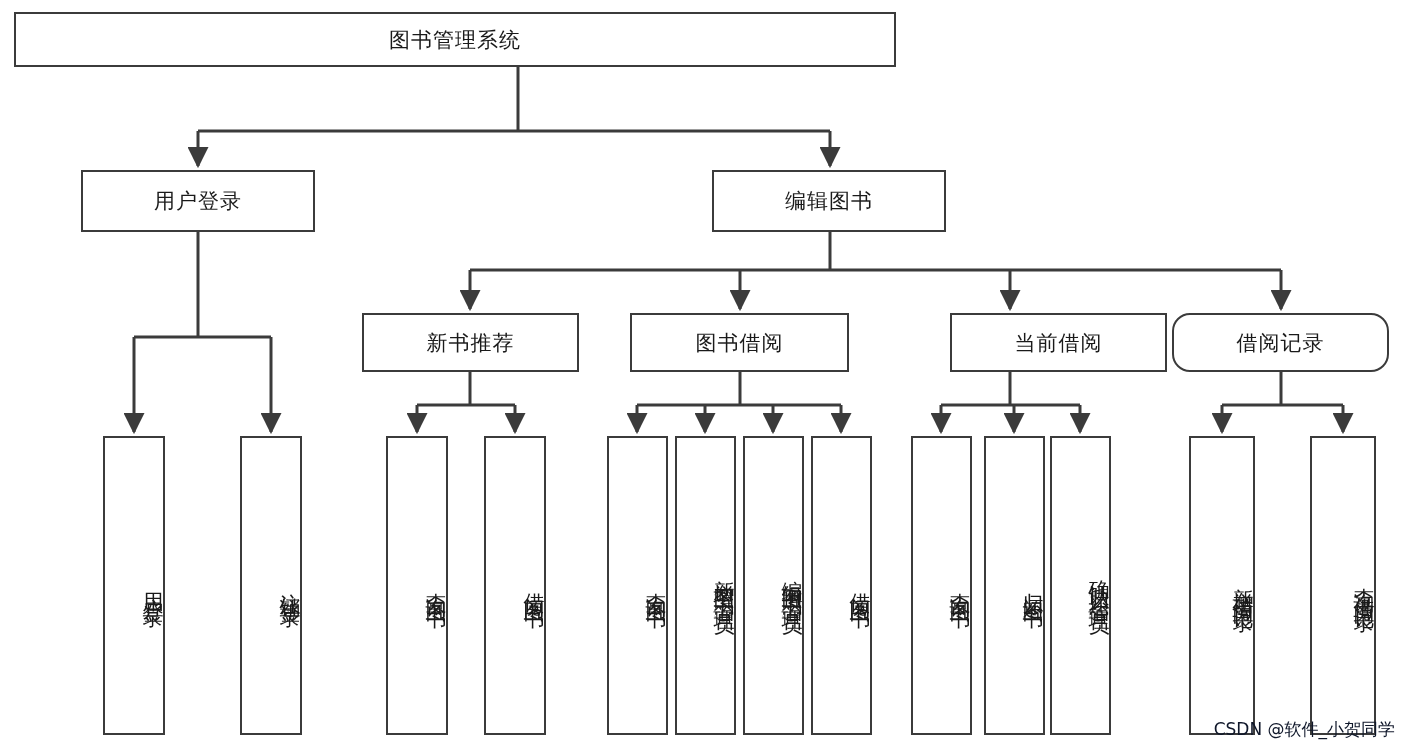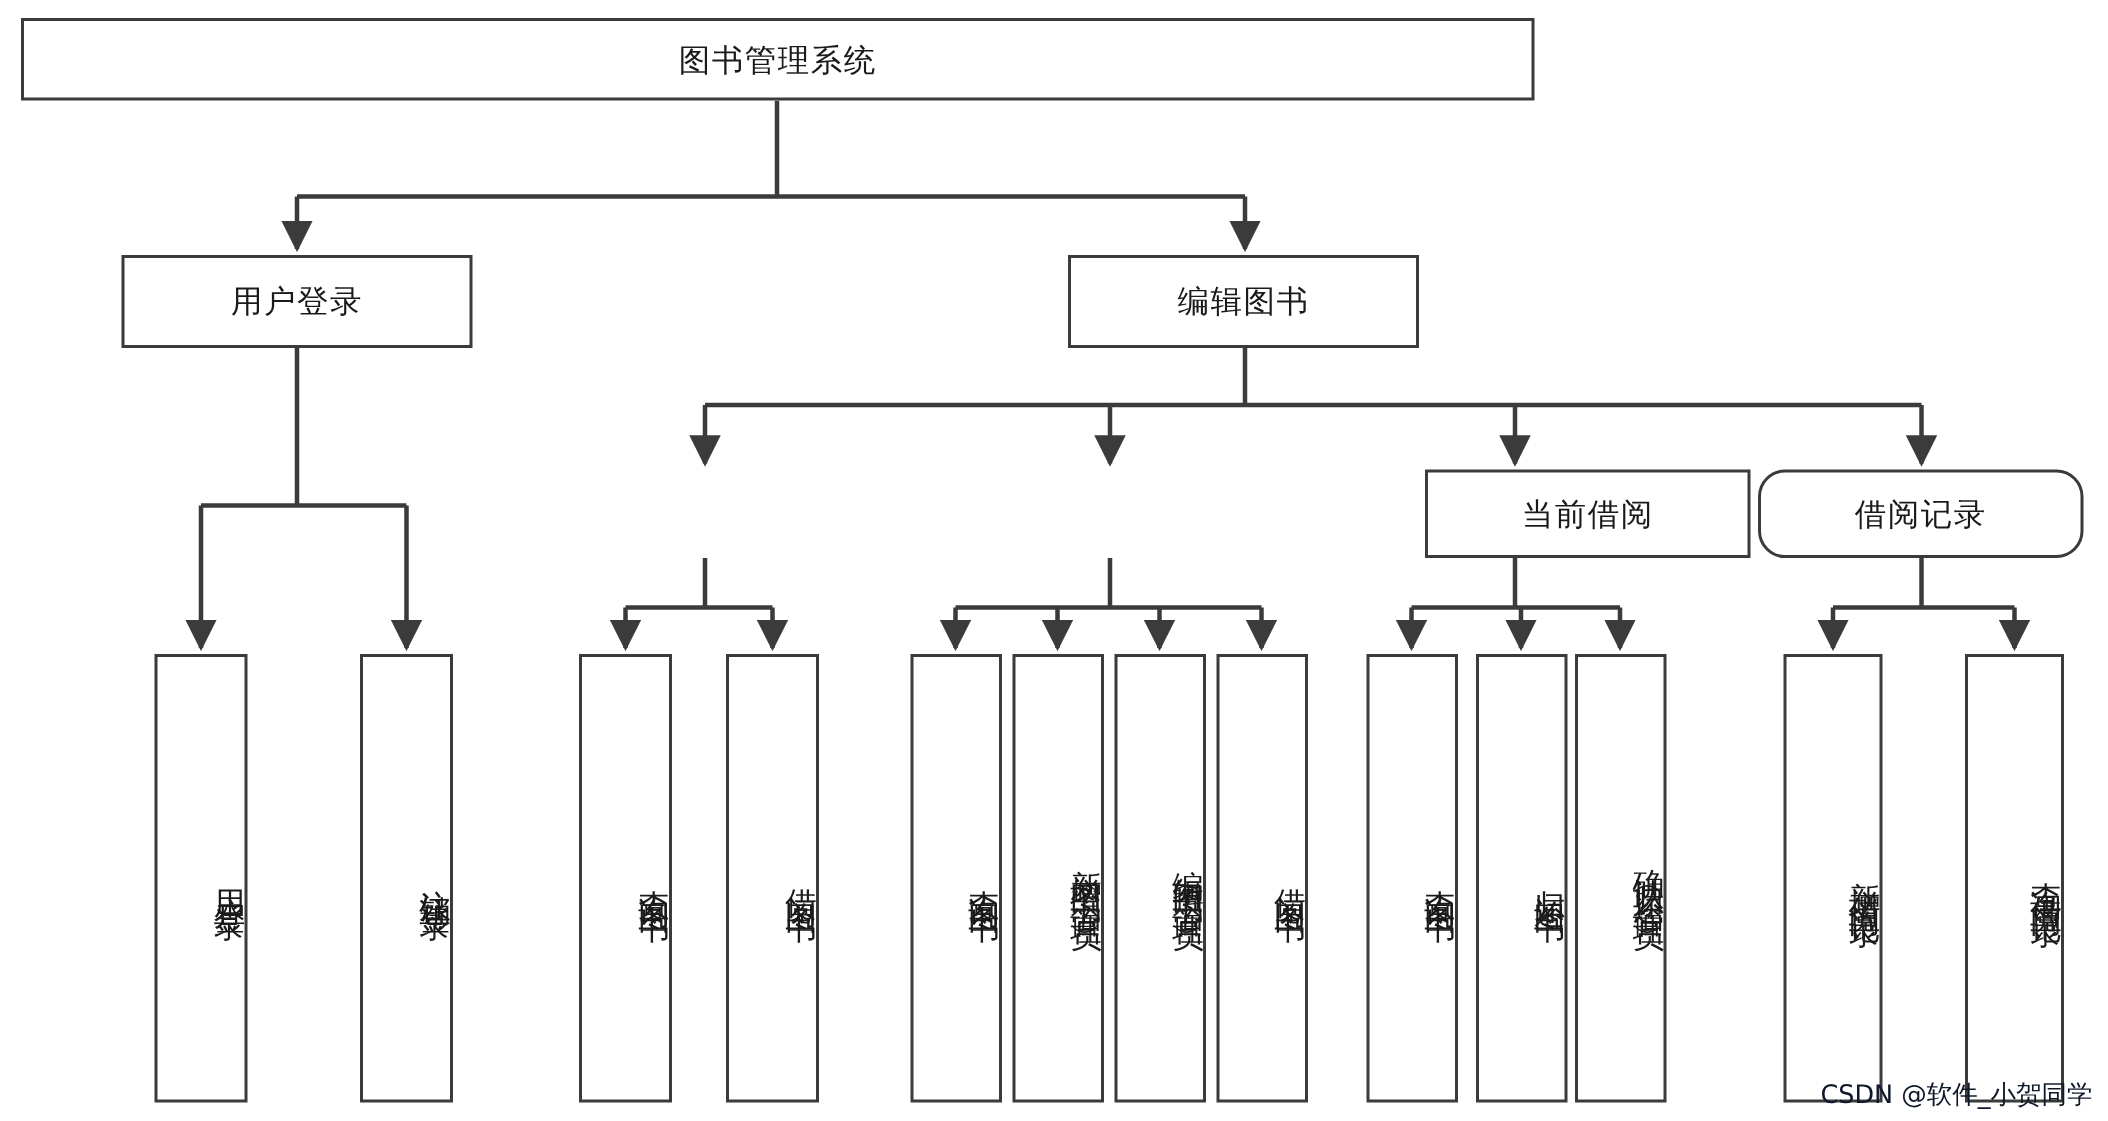--- a/index.html
+++ b/index.html
@@ -90,25 +90,27 @@
       <path d="M 1014 405 L 1014 432" marker-end="url(#arrow)"></path>
       <path d="M 1080 405 L 1080 432" marker-end="url(#arrow)"></path>
 
       <path d="M 1281 372 L 1281 405"></path>
       <path d="M 1222 405 L 1343 405"></path>
       <path d="M 1222 405 L 1222 432" marker-end="url(#arrow)"></path>
       <path d="M 1343 405 L 1343 432" marker-end="url(#arrow)"></path>
     </g>
   </svg>
 
-  <div class="node h" style="left: 14px; top: 12px; width: 1009px; height: 55px;">图书管理系统</div>
+  <div class="node h" style="left: 14px; top: 12px; width: 882px; height: 55px;">图书管理系统</div>
 
   <div class="node h" style="left: 81px; top: 170px; width: 234px; height: 62px;">用户登录</div>
   <div class="node h" style="left: 712px; top: 170px; width: 234px; height: 62px;">编辑图书</div>
 
+  <div class="node h" style="left: 362px; top: 313px; width: 217px; height: 59px;">新书推荐</div>
+  <div class="node h" style="left: 630px; top: 313px; width: 219px; height: 59px;">图书借阅</div>
   <div class="node h" style="left: 902px; top: 313px; width: 217px; height: 59px; margin-left: 48px;">当前借阅</div>
   <div class="node h" style="left: 1172px; top: 313px; width: 217px; height: 59px; border-radius: 18px;">借阅记录</div>
 
   <div class="node leaf" style="left: 103px; top: 436px; width: 62px; height: 299px;">用户登录</div>
   <div class="node leaf" style="left: 240px; top: 436px; width: 62px; height: 299px;">注销登录</div>
   <div class="node leaf" style="left: 386px; top: 436px; width: 62px; height: 299px;">查询图书</div>
   <div class="node leaf" style="left: 484px; top: 436px; width: 62px; height: 299px;">借阅图书</div>
   <div class="node leaf" style="left: 607px; top: 436px; width: 61px; height: 299px;">查询图书</div>
   <div class="node leaf" style="left: 675px; top: 436px; width: 61px; height: 299px;">新增图书（管理员）</div>
   <div class="node leaf" style="left: 743px; top: 436px; width: 61px; height: 299px;">编辑图书（管理员）</div>

